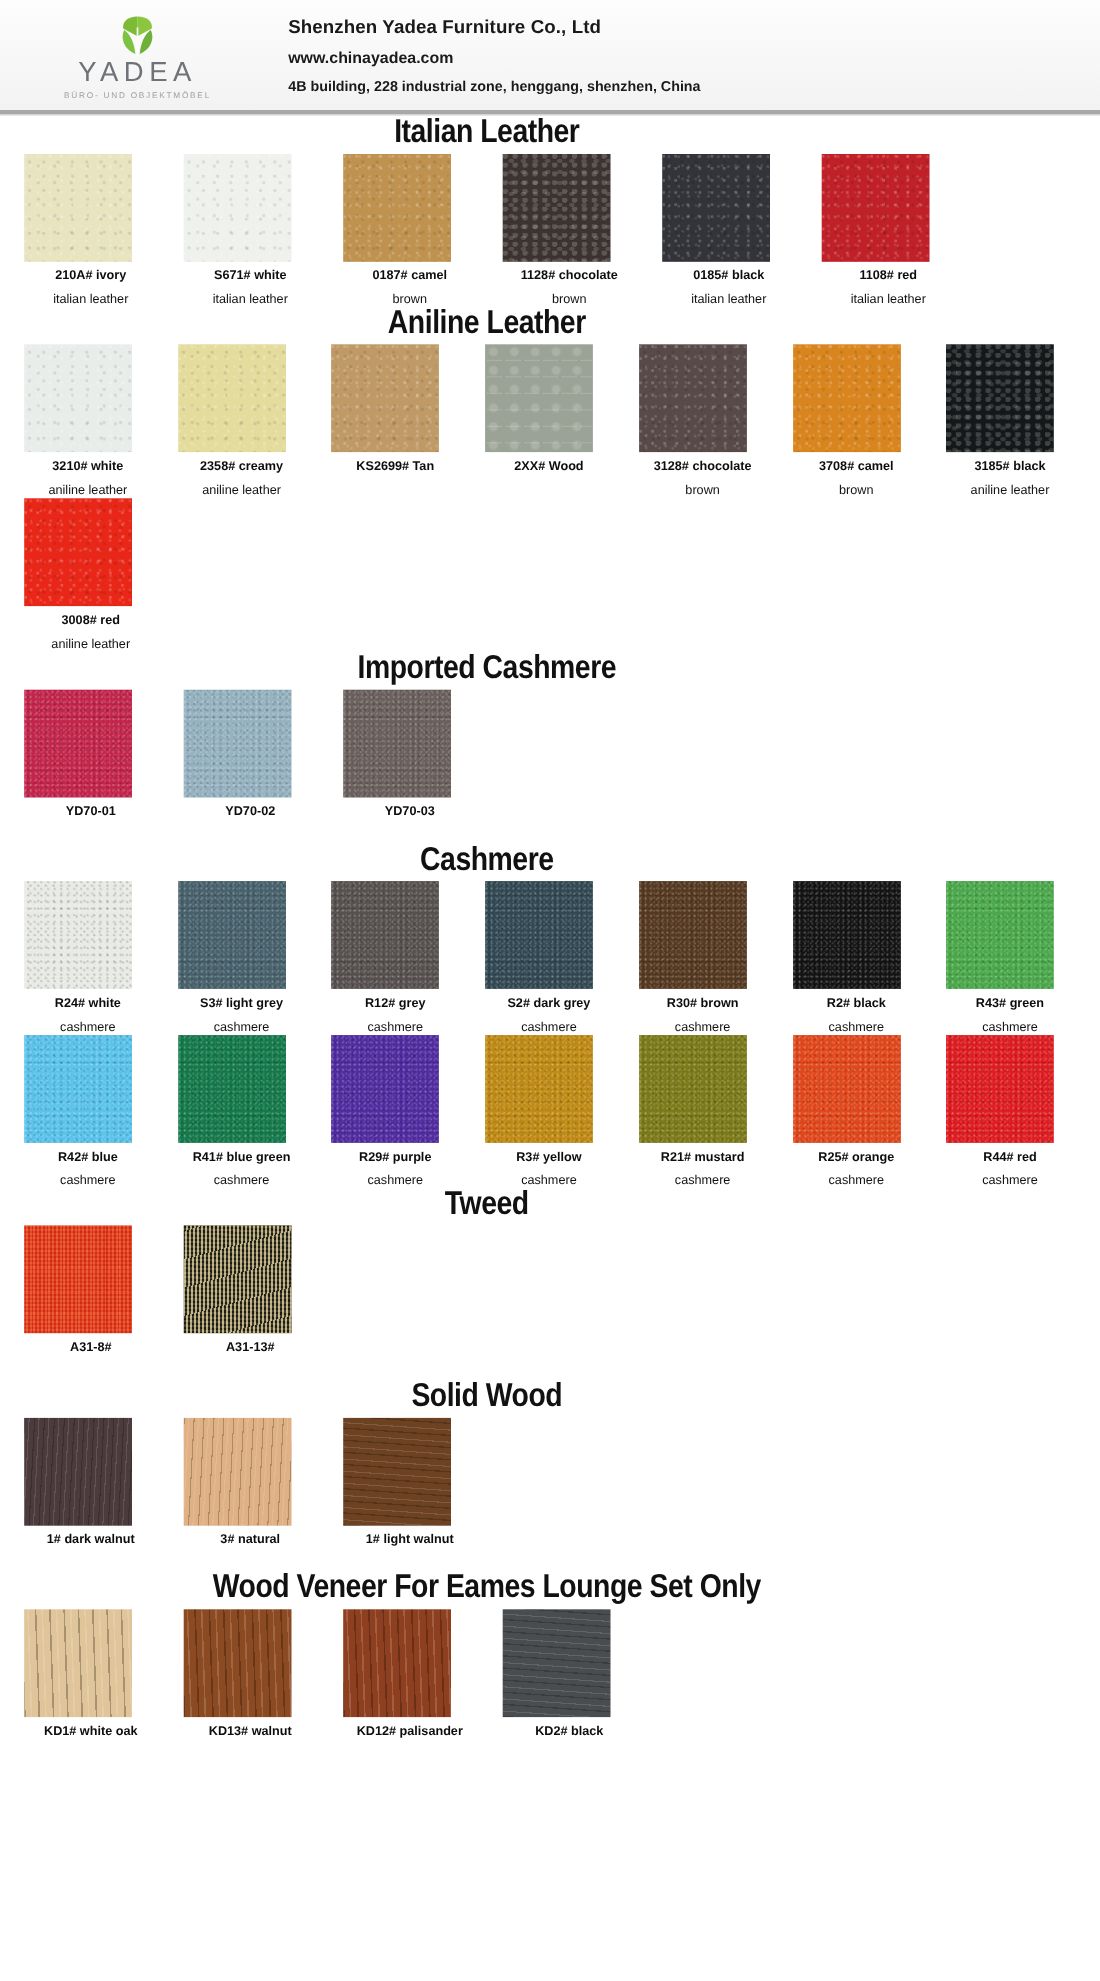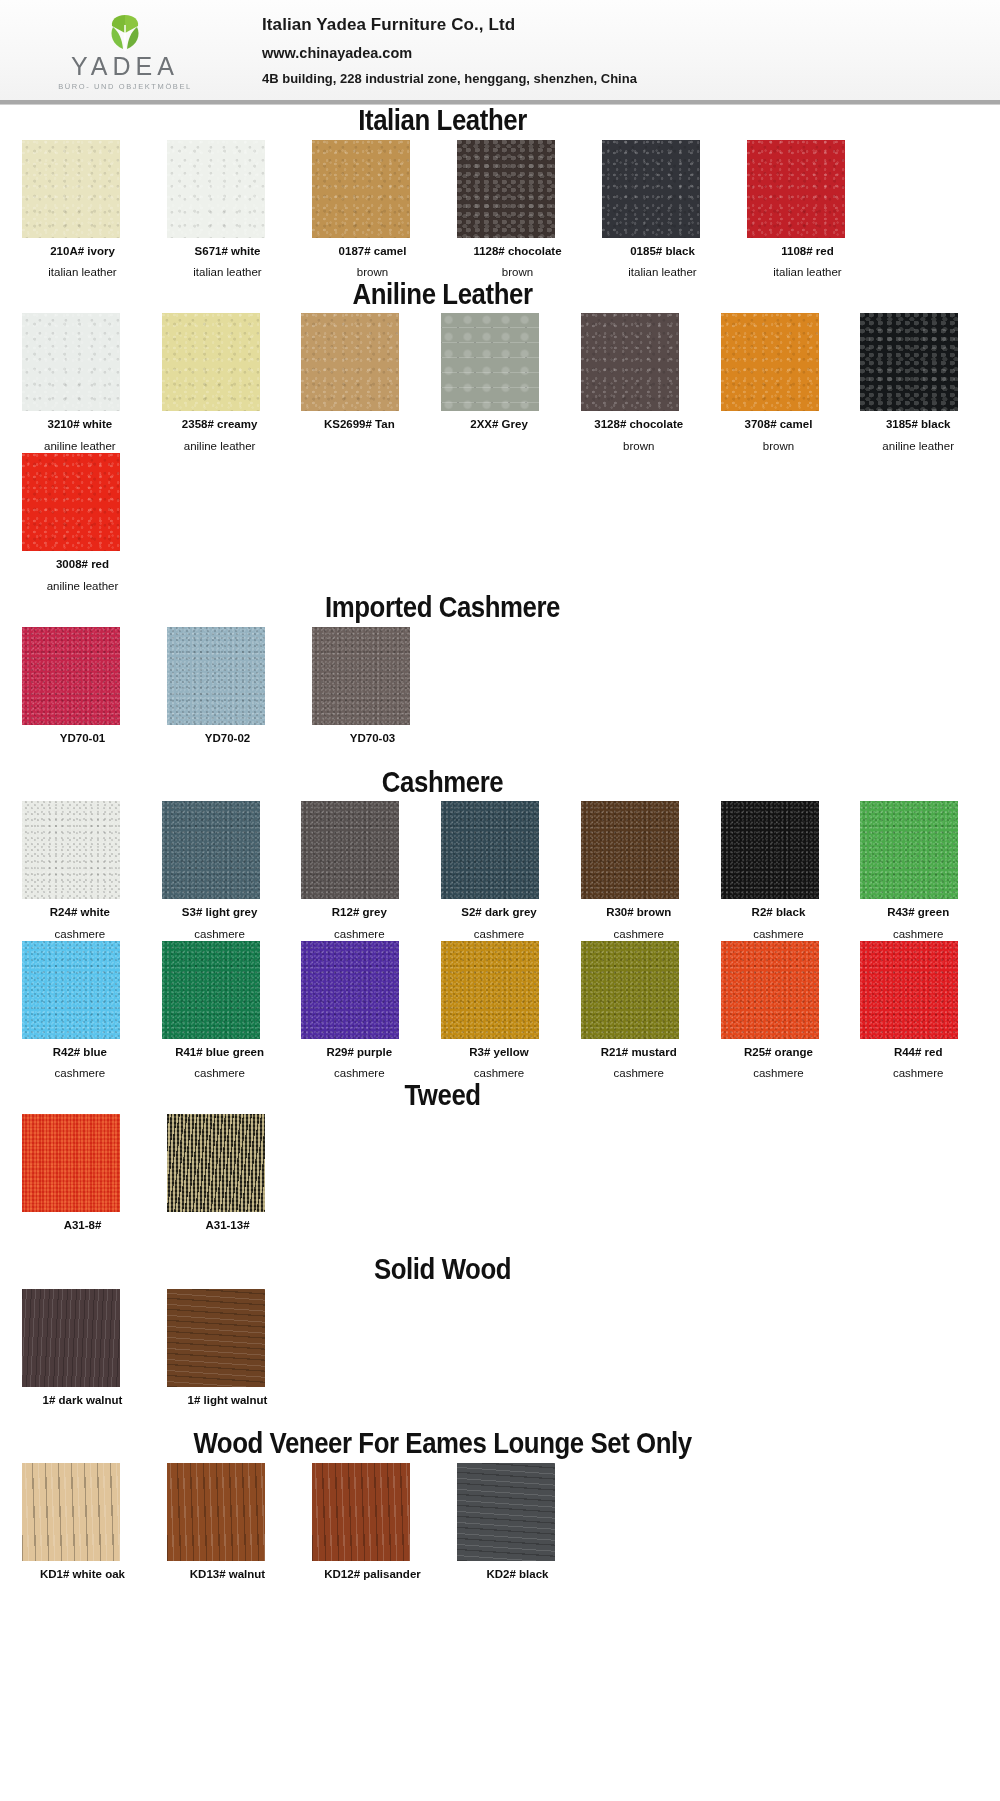--- a/index.html
+++ b/index.html
@@ -183,21 +183,21 @@
         <path d="M32 2 C23 2 18 7 19 13 L32 20 Z" fill="#7DBB35"></path>
         <path d="M20 14 C16 22 20 32 30 36 C29 26 26 19 20 14 Z" fill="#7DC242"></path>
         <path d="M44 14 C48 22 44 32 34 36 C35 26 38 19 44 14 Z" fill="#6FB03A"></path>
         <path d="M31.2 12 L31.2 38 L32.8 38 L32.8 12 Z" fill="#ffffff" opacity="0.9"></path>
       </svg>
     </div>
     <div id="logo-word">YADEA</div>
     <div id="logo-sub">BÜRO- UND OBJEKTMÖBEL</div>
   </div>
   <div id="company-block">
-    <div class="cline" id="company-name">Italian Yadea Furniture Co., Ltd</div>
+    <div class="cline" id="company-name">Shenzhen Yadea Furniture Co., Ltd</div>
     <div class="cline" id="company-web">www.chinayadea.com</div>
     <div class="cline" id="company-addr">4B building, 228 industrial zone, henggang, shenzhen, China</div>
   </div>
 </div>
 <div id="header-rule"></div>
 <div id="header-rule2"></div>
 
 <div id="sheet">
     <div class="section">
       <div class="sec-title">Italian Leather</div>
@@ -247,21 +247,21 @@
           <div class="cap">2358# creamy</div>
           <div class="cap2">aniline leather</div>
         </div>
         <div class="cell">
           <div class="swatch tex-grain" style="background: rgb(192, 154, 102);"></div>
           <div class="cap">KS2699# Tan</div>
           <div class="cap2"></div>
         </div>
         <div class="cell">
           <div class="swatch tex-croc" style="background: rgb(155, 162, 150);"></div>
-          <div class="cap">2XX# Grey</div>
+          <div class="cap">2XX# Wood</div>
           <div class="cap2"></div>
         </div>
         <div class="cell">
           <div class="swatch tex-grain" style="background: rgb(87, 74, 73);"></div>
           <div class="cap">3128# chocolate</div>
           <div class="cap2">brown</div>
         </div>
         <div class="cell">
           <div class="swatch tex-grain" style="background: rgb(217, 133, 31);"></div>
           <div class="cap">3708# camel</div>
@@ -395,20 +395,25 @@
     </div>
     <div class="section">
       <div class="sec-title">Solid Wood</div>
       <div class="row">
         <div class="cell">
           <div class="swatch tex-wood" style="background: rgb(75, 59, 60);"></div>
           <div class="cap">1# dark walnut</div>
           <div class="cap2"></div>
         </div>
         <div class="cell">
+          <div class="swatch tex-wood" style="background: rgb(223, 177, 132);"></div>
+          <div class="cap">3# natural</div>
+          <div class="cap2"></div>
+        </div>
+        <div class="cell">
           <div class="swatch tex-wood-horiz" style="background: rgb(109, 66, 35);"></div>
           <div class="cap">1# light walnut</div>
           <div class="cap2"></div>
         </div>
       </div>
     </div>
     <div class="section">
       <div class="sec-title">Wood Veneer For Eames Lounge Set Only</div>
       <div class="row">
         <div class="cell">

